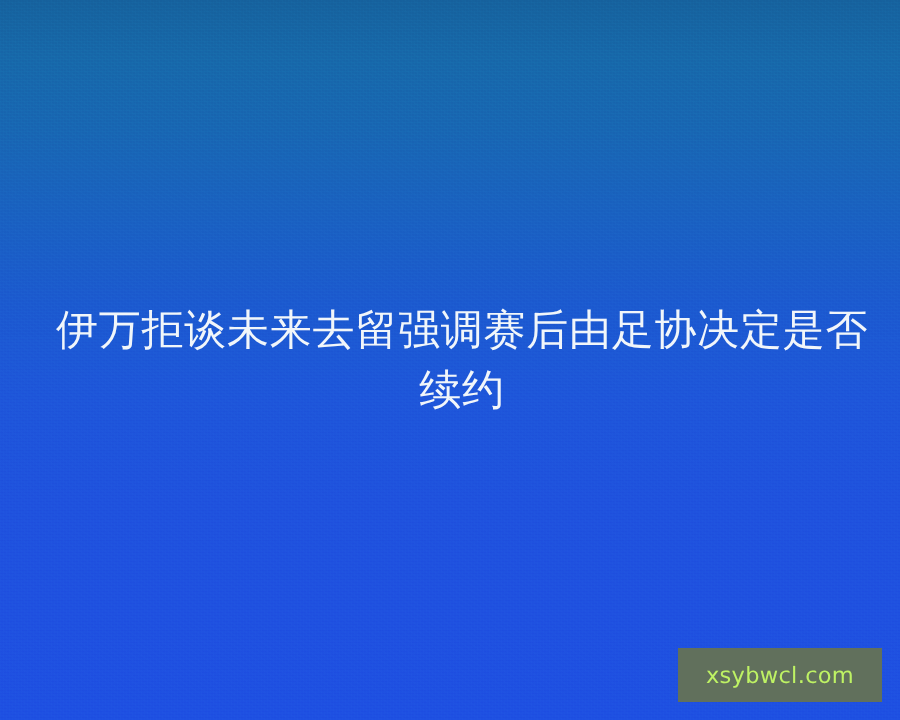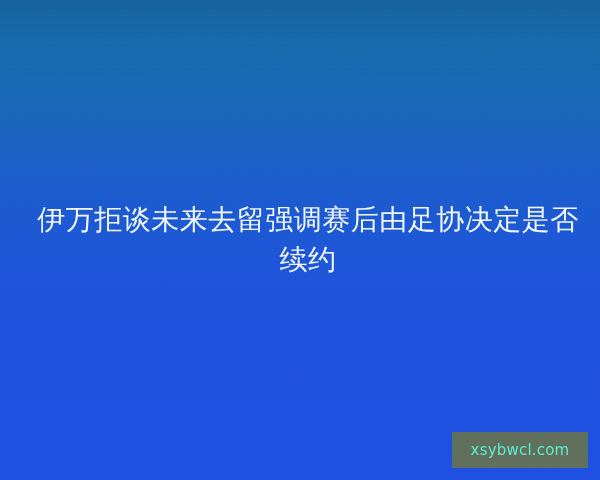--- a/index.html
+++ b/index.html
@@ -70,21 +70,21 @@
     left: 452px;
     top: 432px;
     width: 136px;
     height: 36px;
     background: #61705C;
     display: flex;
     align-items: center;
     justify-content: center;
   }
   #watermark-text {
-    color: #5eead4;
+    color: #bef264;
     font-size: 15px;
     line-height: 1;
     letter-spacing: 0.2px;
     font-weight: 400;
   }
 </style>
 </head>
 <body>
 
 <div id="banner">

